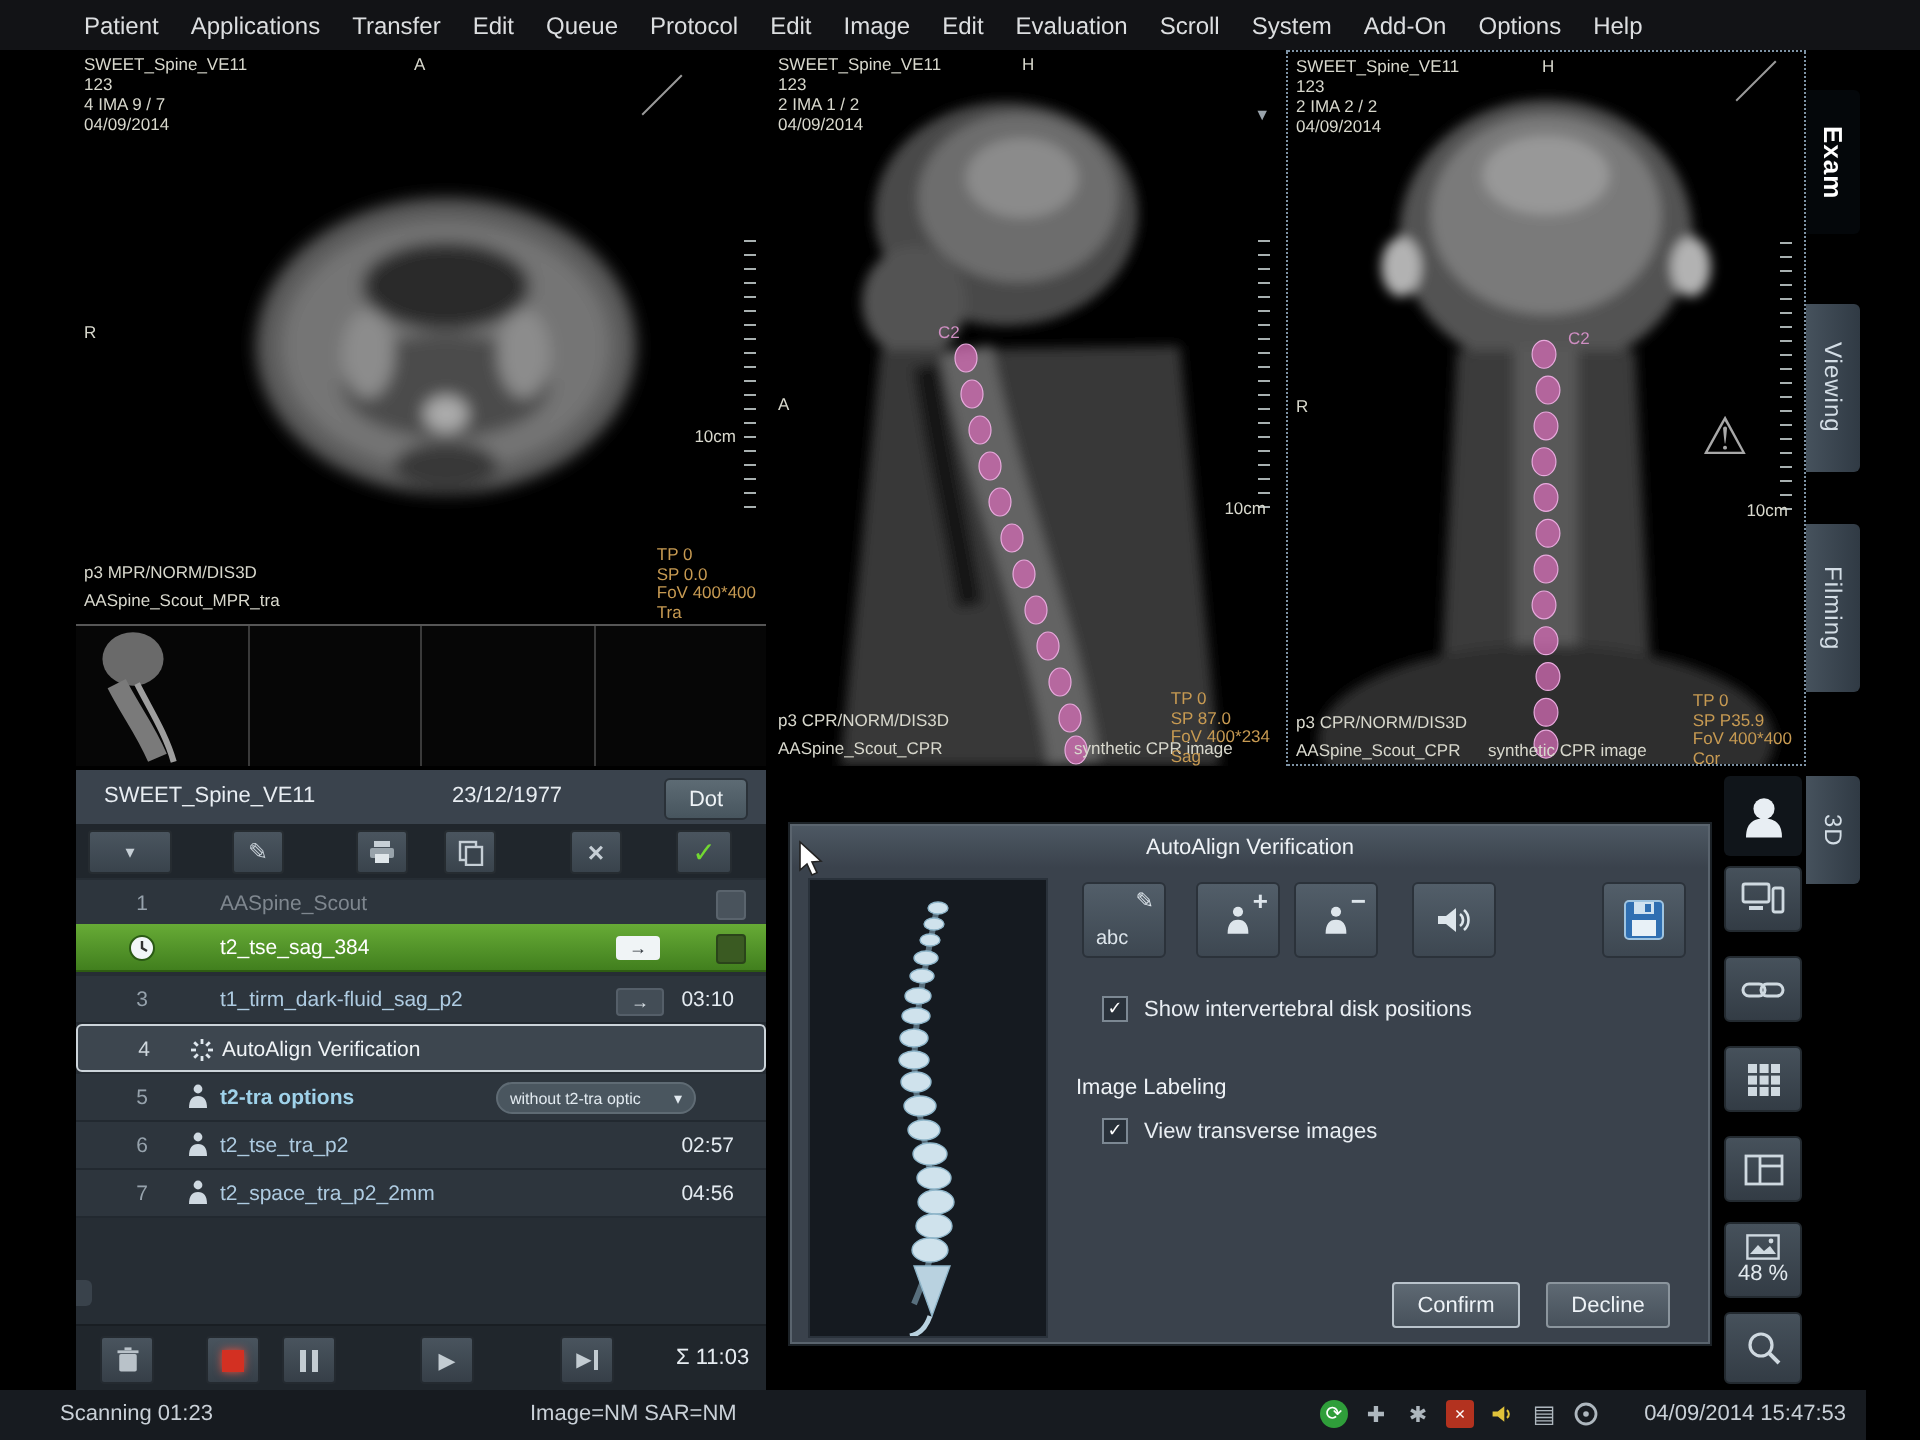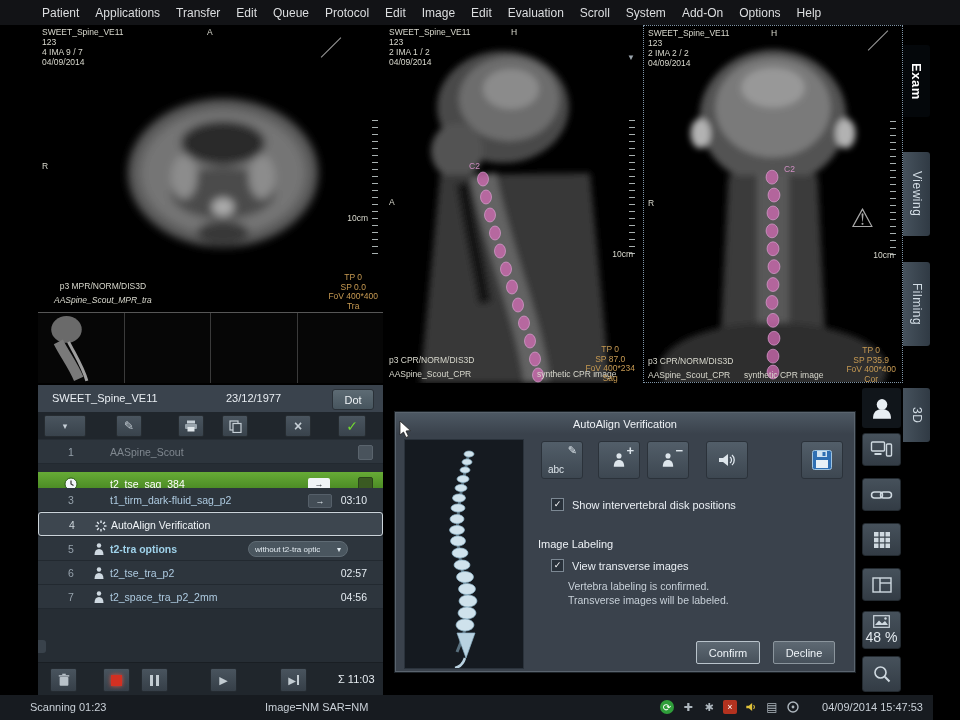--- a/index.html
+++ b/index.html
@@ -13,21 +13,21 @@
            font-size:12px;color:#dcdee0;}
   .menubar span{white-space:nowrap;}
 
   
   .vp{position:absolute;background:#000;overflow:hidden;}
   #vp-left{left:38px;top:25px;width:345px;height:286px;}
   #vp-mid{left:385px;top:25px;width:256px;height:358px;}
   #vp-right{left:643px;top:25px;width:260px;height:358px;border:1px dotted #7e93a5;box-sizing:border-box;}
   .vpimg{position:absolute;left:0;top:0;width:100%;height:100%;}
   .ann{position:absolute;font-size:8.5px;line-height:10px;color:#d8d8cd;white-space:nowrap;}
-  .tech{color:#c79a52;text-align:center;line-height:9.5px;}
+  .tech{color:#c79a52;text-align:left;line-height:9.5px;}
   .ruler{position:absolute;width:6px;background:repeating-linear-gradient(to bottom,#a8b0b0 0 1px,transparent 1px 7px);}
   .diag{position:absolute;width:28px;height:1px;background:#9a9a9a;transform:rotate(-45deg);}
 
   .thumbstrip{position:absolute;left:38px;top:312px;width:345px;height:70px;display:flex;
               border-top:1px solid #565656;background:#000;}
   .thumb{flex:1;border-right:1px solid #3a3a3a;background:#060606;position:relative;}
 
   
   .tab{position:absolute;left:903px;width:27px;writing-mode:vertical-rl;
        display:flex;align-items:center;justify-content:center;font-size:12px;color:#d3dde5;
@@ -138,23 +138,23 @@
     <div class="ann" style="left:4px;top:2px;">
       <div>SWEET_Spine_VE11</div>
       <div>123</div>
       <div>4 IMA 9 / 7</div>
       <div>04/09/2014</div>
     </div>
     <div class="ann" style="left:169px;top:2px;">A</div>
     <div class="ann" style="left:4px;top:136px;">R</div>
     <div class="ruler" style="right:5px;top:95px;height:140px;"></div>
     <div class="ann" style="right:15px;top:188px;">10cm</div>
-    <div class="ann" style="left:16px;top:256px;text-align:center;">
+    <div class="ann" style="left:4px;top:256px;">
       <div>p3 MPR/NORM/DIS3D</div>
-      <div style="margin-top:4px;font-style:italic;">AASpine_Scout_MPR_tra</div>
+      <div style="margin-top:4px;">AASpine_Scout_MPR_tra</div>
     </div>
     <div class="ann tech" style="right:5px;top:248px;">
       <div>TP 0</div>
       <div>SP 0.0</div>
       <div>FoV 400*400</div>
       <div>Tra</div>
     </div>
     <div class="diag" style="right:38px;top:22px;"></div>
   </div>
 
@@ -332,21 +332,21 @@
         <span style="font-size:14px;font-weight:bold;color:#72d832;">✓</span>
       </div>
     </div>
 
     <div class="prow" style="top:55px;" id="prow-1">
       <span class="num">1</span>
       <span class="plabel" style="color:#7f878f;">AASpine_Scout</span>
       <span class="abs" style="right:10px;top:5px;width:13px;height:13px;background:#49535c;border-radius:2px;border:1px solid #5a646d;"></span>
     </div>
 
-    <div class="prow" style="top:87px;" id="prow-2">
+    <div class="prow" style="top:77px;" id="prow-2">
       <span class="picon" style="left:26px;top:5px;">
         <svg width="14" height="14" viewBox="0 0 14 14">
             <circle cx="7" cy="7" r="6" fill="#f2f6f8" stroke="#2a5a14"></circle>
             <path d="M7 3.5 V7 L9.5 8.5" stroke="#333" stroke-width="1.2" fill="none"></path>
           </svg>
       </span>
       <span class="plabel">t2_tse_sag_384</span>
       <span class="badge" style="left:270px;background:#f0f4f6;color:#2a3138;">→</span>
       <span class="abs" style="right:10px;top:5px;width:13px;height:13px;background:#3a5a22;border-radius:2px;border:1px solid #2a441a;"></span>
     </div>
@@ -517,24 +517,20 @@
       <span>Show intervertebral disk positions</span>
     </div>
 
     <div class="abs" style="left:142px;top:125px;font-size:11px;color:#eef2f6;">Image Labeling</div>
 
     <div class="checkrow" style="left:155px;top:146px;">
       <span class="cb">✓</span>
       <span>View transverse images</span>
     </div>
 
-    <div class="notes" style="left:172px;top:166px;">
-      <div>Vertebra labeling is confirmed.</div>
-      <div>Transverse images will be labeled.</div>
-    </div>
 
     <div class="dlgbtn" style="left:300px;top:228px;width:62px;border-color:#b9c3cb;">Confirm</div>
     <div class="dlgbtn" style="left:377px;top:228px;width:60px;">Decline</div>
   </div>
 
   <svg class="abs" style="left:399px;top:420px;" width="13" height="19" viewBox="0 0 13 19">
     <path d="M1 1 L1 15 L4.5 12 L7 17.5 L9.5 16.3 L7 11 L11.5 10.6 Z" fill="#ffffff" stroke="#222" stroke-width="0.8"></path>
   </svg>
 
   <div class="sidebtn" style="top:388px;height:40px;background:#10151a;border:none;">
@@ -575,21 +571,21 @@
       <line x1="8" y1="1" x2="8" y2="15" stroke="#cfd9e0" stroke-width="1.4"></line>
       <line x1="8" y1="6" x2="19" y2="6" stroke="#cfd9e0" stroke-width="1.4"></line>
     </svg>
   </div>
   <div class="sidebtn" style="top:611px;height:38px;">
     <svg width="17" height="13" viewBox="0 0 17 13">
       <rect x="0.7" y="0.7" width="15.6" height="11.6" fill="none" stroke="#cfd9e0" stroke-width="1.2"></rect>
       <path d="M2 10 L6 5.5 L9 8.5 L12 6 L15 10 Z" fill="#cfd9e0"></path>
       <circle cx="12.5" cy="3.5" r="1.2" fill="#cfd9e0"></circle>
     </svg>
-    <span style="font-size:14px;color:#e2e9ee;">48 %</span>
+    <span style="font-size:11px;color:#e2e9ee;">48 %</span>
   </div>
   <div class="sidebtn" style="top:656px;height:36px;">
     <svg width="18" height="18" viewBox="0 0 18 18">
       <circle cx="7.5" cy="7.5" r="5.5" fill="none" stroke="#cfd9e0" stroke-width="1.6"></circle>
       <line x1="11.8" y1="11.8" x2="16.5" y2="16.5" stroke="#cfd9e0" stroke-width="2"></line>
     </svg>
   </div>
 
   <div class="statusbar">
     <span class="abs" style="left:30px;top:6px;">Scanning 01:23</span>

